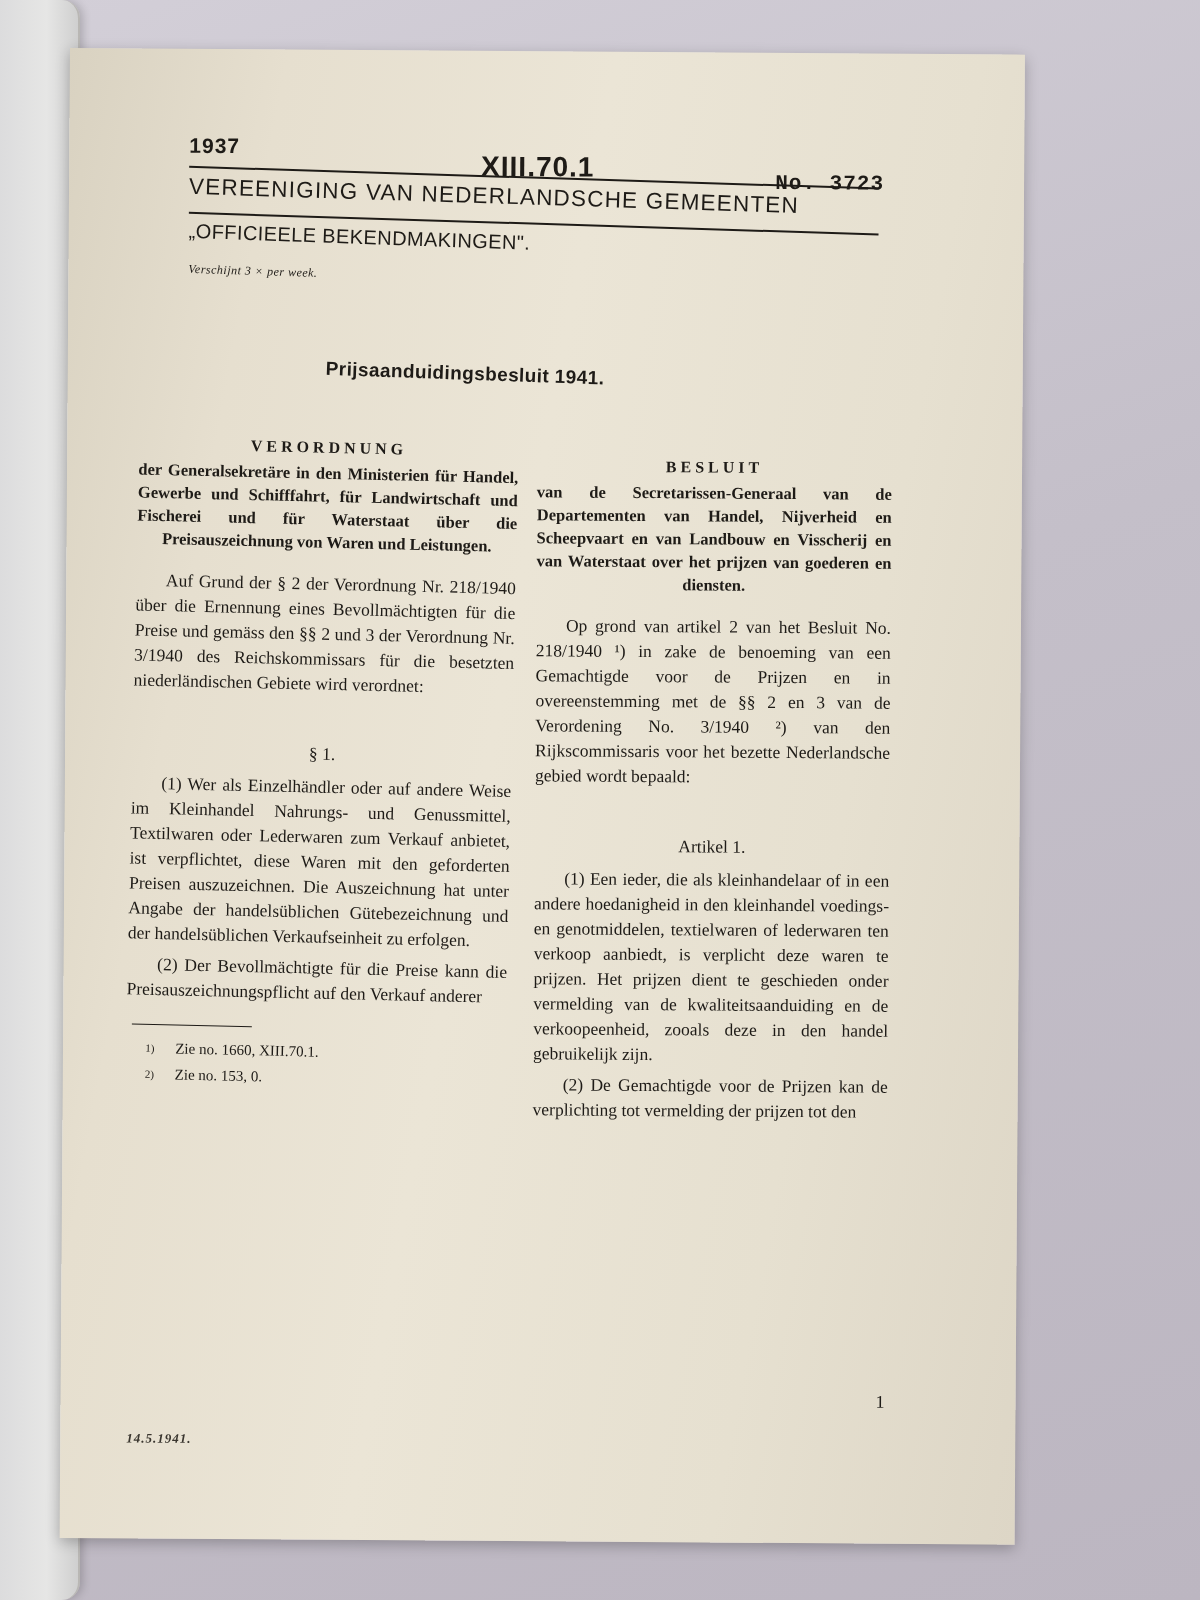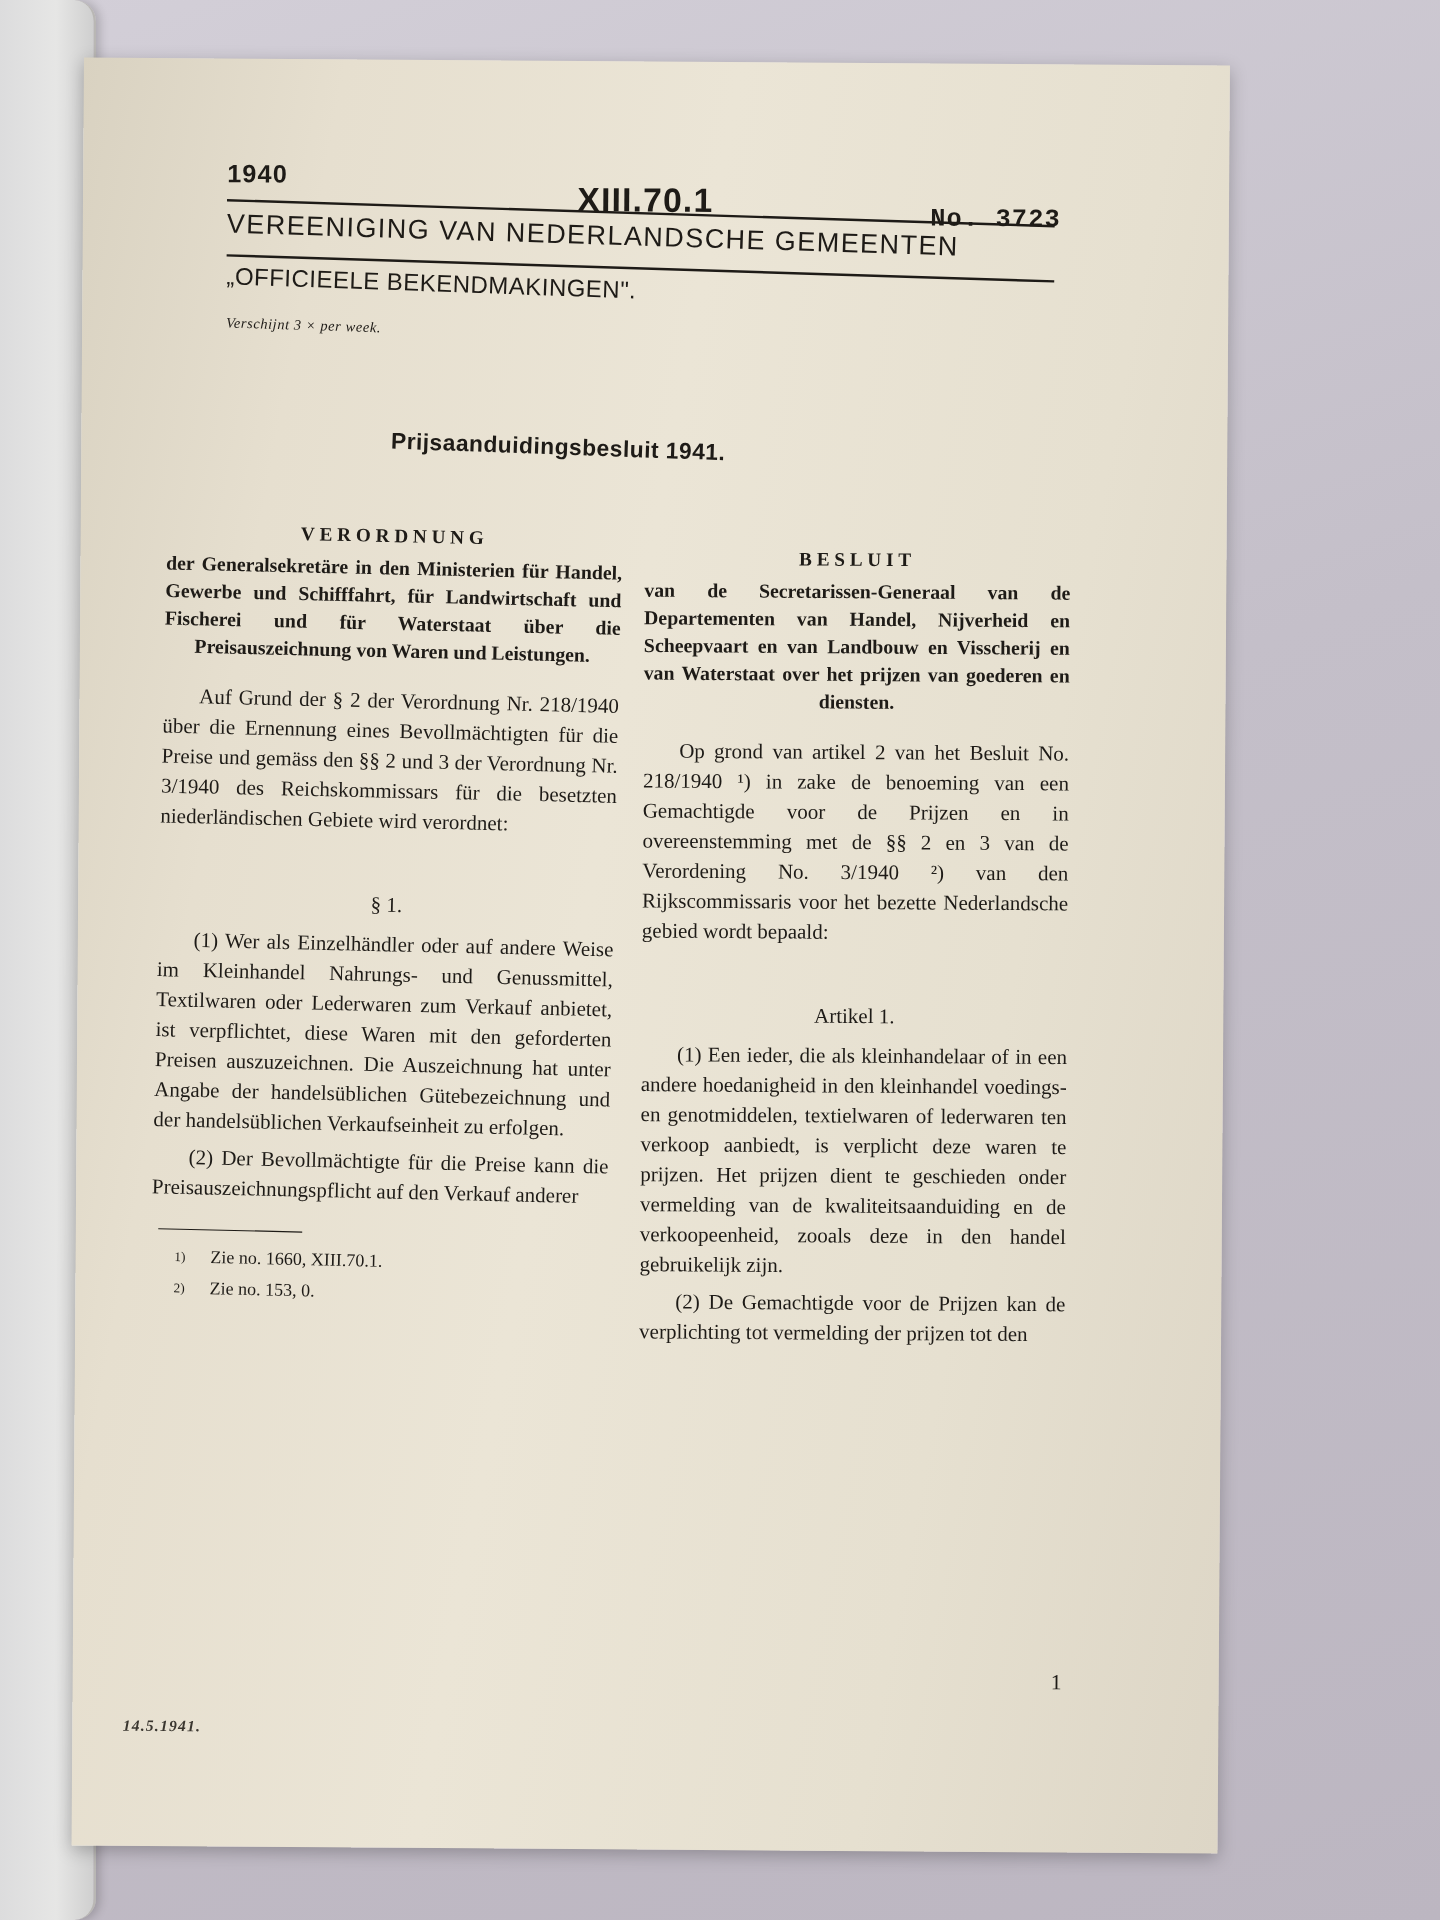--- a/index.html
+++ b/index.html
@@ -50,32 +50,32 @@
     .gap-sm { height: 18px; }
     .gap-lg { height: 45px; }
     .section-title { text-align: center; margin: 0 0 8px 0; }
     .sub-para { text-align: justify; text-indent: 30px; margin: 0 0 6px 0; }
 
     .footnote-rule { width: 120px; border-top: 1.5px solid #1e1b17; margin: 22px 0 10px 6px; }
     .footnote { font-size: 15px; line-height: 26px; padding-left: 20px; }
     .footnote .mark { font-size: 11px; display: inline-block; width: 30px; vertical-align: 1px; }
 
     .page-number { position: absolute; left: 815px; top: 1338px; font-size: 18px; }
-    .print-date { position: absolute; left: 42px; top: 1382px; font-style: italic; font-weight: bold; font-size: 13px; letter-spacing: 1px; color: #3a362f; }
+    .print-date { position: absolute; left: 66px; top: 1382px; font-style: italic; font-weight: bold; font-size: 13px; letter-spacing: 1px; color: #3a362f; }
   </style>
 </head>
 <body>
 
 <div class="backdrop"></div>
 <div class="left-page"></div>
 
 <div class="page">
 
   <div class="header">
-    <div class="hdr-year">1940</div>
+    <div class="hdr-year">1937</div>
     <div class="hdr-code">XIII.70.1</div>
     <div class="hdr-no">No. 3723</div>
     <div class="rule r1"></div>
     <div class="hdr-org">VEREENIGING VAN NEDERLANDSCHE GEMEENTEN</div>
     <div class="rule r2"></div>
     <div class="hdr-pub">„OFFICIEELE BEKENDMAKINGEN".</div>
     <div class="hdr-freq">Verschijnt 3 × per week.</div>
   </div>
 
   <div class="main-title">Prijsaanduidingsbesluit 1941.</div>

